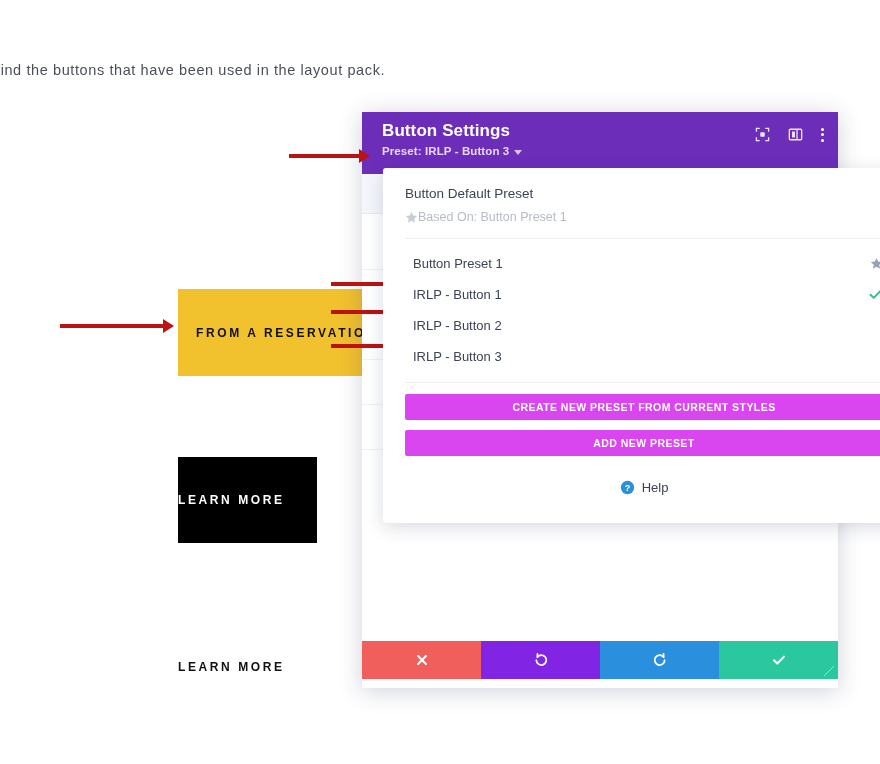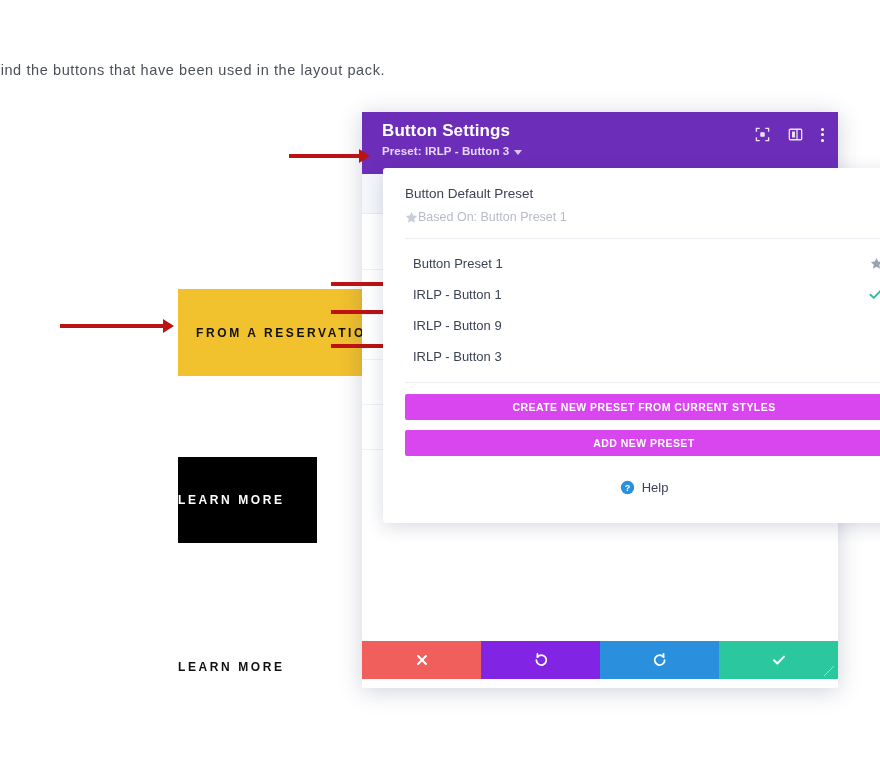--- a/index.html
+++ b/index.html
@@ -374,21 +374,21 @@
             <polygon points="10,1.4 12.6,7 18.7,7.7 14.2,11.9 15.4,18 10,15 4.6,18 5.8,11.9 1.3,7.7 7.4,7"></polygon>
           </svg>
         </div>
         <div class="preset-item">
           <span class="preset-item-label">IRLP - Button 1</span>
           <svg class="check" width="15" height="15" viewBox="0 0 18 18" fill="none" stroke="#2bbd97" stroke-width="2.3" stroke-linecap="round" stroke-linejoin="round">
             <polyline points="3,9.3 6.9,13 15,4.6"></polyline>
           </svg>
         </div>
         <div class="preset-item">
-          <span class="preset-item-label">IRLP - Button 9</span>
+          <span class="preset-item-label">IRLP - Button 2</span>
         </div>
         <div class="preset-item">
           <span class="preset-item-label">IRLP - Button 3</span>
         </div>
       </div>
 
       <div class="dd-sep"></div>
 
       <div id="dd-actions">
         <button class="dd-action-btn">CREATE NEW PRESET FROM CURRENT STYLES</button>

